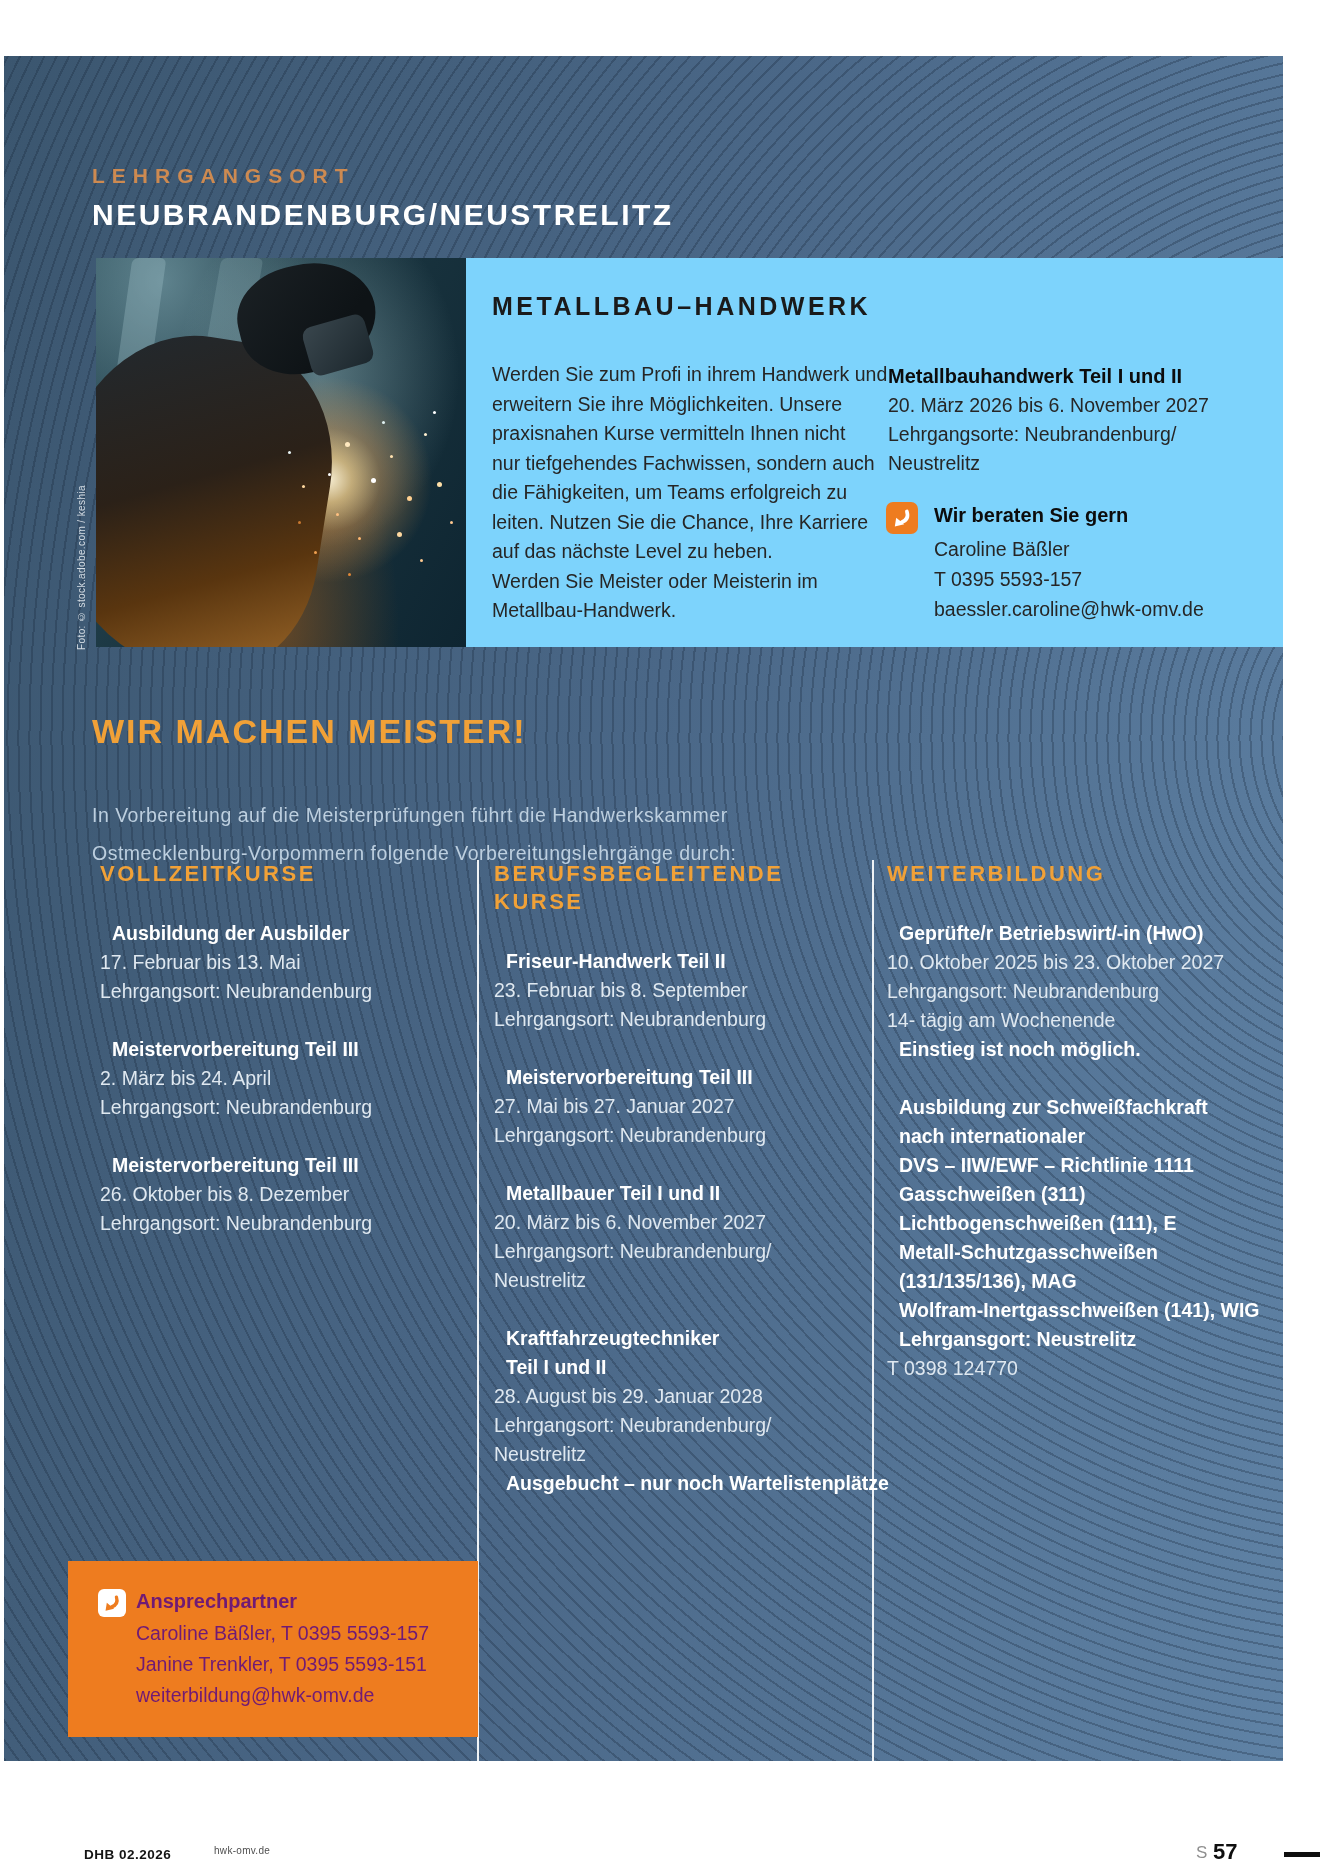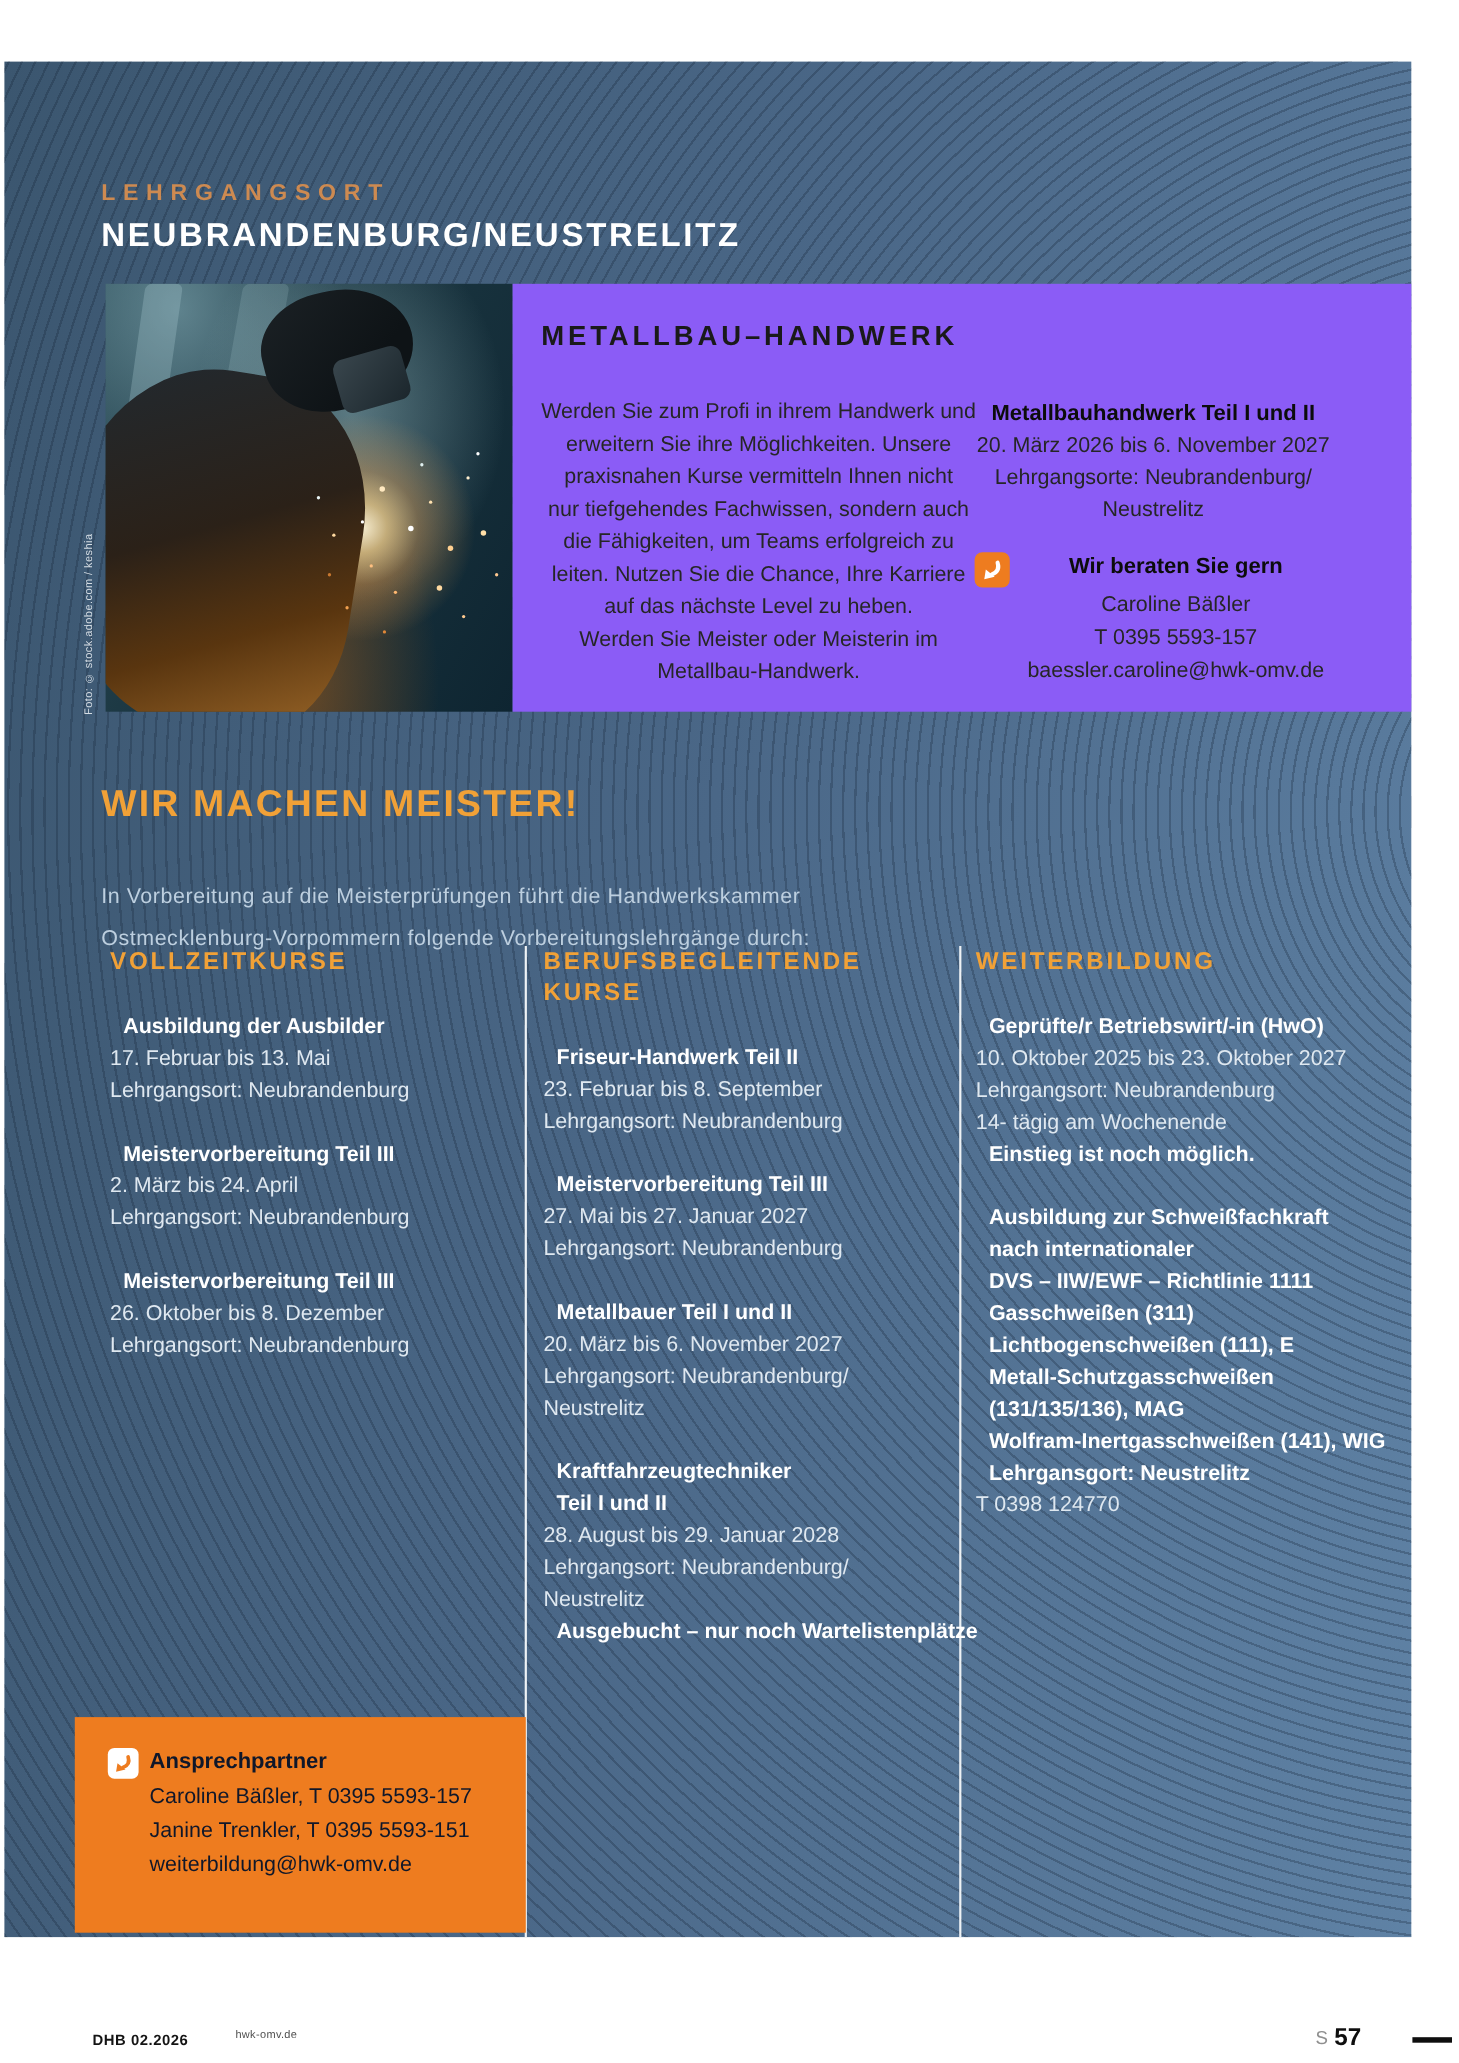--- a/index.html
+++ b/index.html
@@ -42,21 +42,21 @@
       62px -18px 0 0 #ffe2b0,80px 24px 0 1px #ffd090,8px 40px 0 0 #ffc080,
       -40px -22px 0 0 #e8f4f4,30px 64px 0 0 #ffb870,96px -40px 0 0 #fff0d0,
       110px 10px 0 1px #ffe0a8,54px -52px 0 0 #dff0f0,-14px 78px 0 0 #f0a050,
       70px 60px 0 1px #ffd9a0,122px 48px 0 0 #ffc890,20px 100px 0 0 #e08838,
       92px 86px 0 0 #ffca90,-30px 48px 0 0 #c87830,105px -62px 0 0 #ffffff;}
   .photo-credit{position:absolute;left:76px;top:498px;height:138px;
       writing-mode:vertical-rl;transform:rotate(180deg);
       font-size:10px;letter-spacing:.4px;color:#d5dde4;white-space:nowrap;}
 
   
-  .whitebox{position:absolute;left:466px;top:244px;width:817px;height:389px;background:#8b5cf6;text-align:center;}
+  .whitebox{position:absolute;left:466px;top:244px;width:817px;height:389px;background:#7dd3fc;}
   .article-title{position:absolute;left:26px;top:34px;font-size:25px;font-weight:700;
       letter-spacing:3.5px;color:#1a1a1a;}
   .article-body{position:absolute;left:26px;top:102px;font-size:19.5px;line-height:29.5px;color:#262626;}
   .tline{white-space:nowrap;}
   .course-info{position:absolute;left:422px;top:104px;font-size:19.5px;line-height:29px;color:#262626;}
   .cb{font-weight:700;color:#0c0c0c;font-size:20px;}
   .advice{position:absolute;left:420px;top:244px;display:flex;}
   .badge{width:32px;height:32px;border-radius:7px;display:flex;align-items:center;
       justify-content:center;flex:0 0 32px;}
   .badge svg{width:21px;height:21px;}
@@ -77,22 +77,22 @@
 
   .course-col{position:absolute;top:846px;font-size:19.5px;line-height:29px;color:#dfe8f0;}
   .c0{left:100px;width:360px;} .c1{left:494px;width:362px;} .c2{left:887px;width:400px;}
   .col-header{font-size:22px;font-weight:700;letter-spacing:2.5px;line-height:28px;
       color:#f1a137;margin-bottom:31px;}
   .block{margin-bottom:29px;}
   .line{white-space:nowrap;}
   .line.b{font-weight:700;color:#ffffff;padding-left:12px;}
 
   
-  .contact-box{position:absolute;left:68px;top:1547px;width:410px;height:196px;
-      background:#ee7c1f;color:#0f172a;}
+  .contact-box{position:absolute;left:68px;top:1547px;width:410px;height:176px;
+      background:#ee7c1f;color:#701a75;}
   .cbx-badge{position:absolute;left:30px;top:28px;}
   .cbx-text{position:absolute;left:68px;top:25px;}
   .cbx-heading{font-size:20px;font-weight:700;line-height:30px;margin-bottom:2px;}
   .cbx-lines{font-size:19.5px;line-height:31px;}
 
   
   .footer-issue{position:absolute;left:84px;top:1833px;font-size:13.5px;font-weight:700;
       letter-spacing:.5px;color:#141414;}
   .footer-site{position:absolute;left:214px;top:1831px;font-size:10px;color:#4f4f4f;letter-spacing:.3px;}
   .footer-s{position:absolute;left:1196px;top:1829px;font-size:17px;color:#8f8f8f;}

